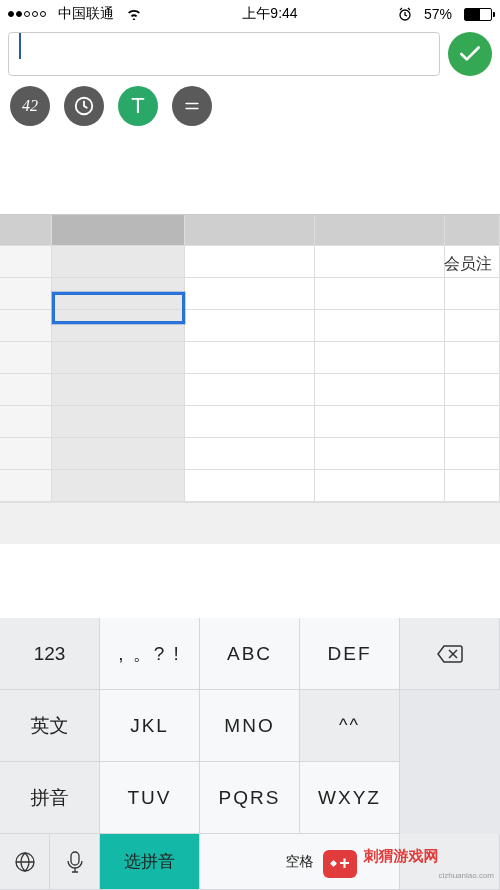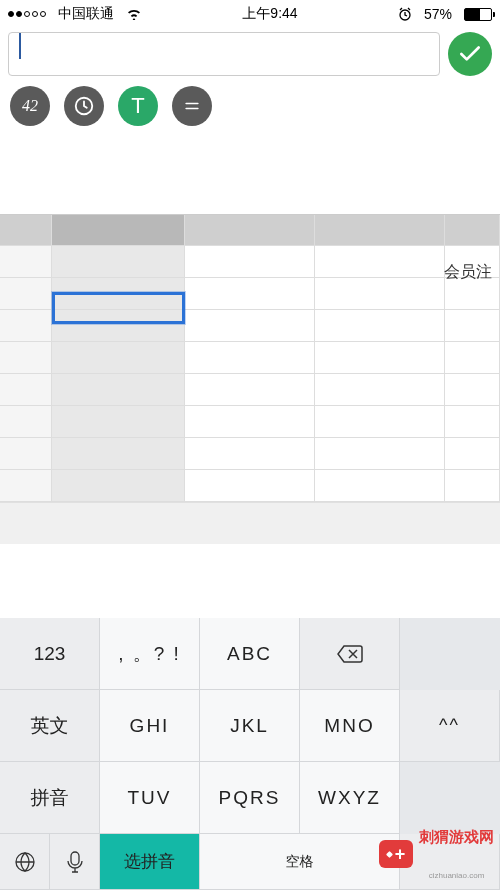--- a/index.html
+++ b/index.html
@@ -25,21 +25,21 @@
 
 
 .tool-row { display: flex; gap: 14px; padding: 6px 10px 10px; }
 .tool-icon { width: 40px; height: 40px; border-radius: 50%; display: flex; align-items: center; justify-content: center; color: #fff; font-size: 16px; font-weight: 500; }
 .tool-dark { background: #5a5a5a; }
 .tool-green { background: #2aa868; }
 .tool-42 { font-family: Georgia, serif; font-style: italic; }
 
 
 .sheet-area { position: relative; background: #fff; }
-.sheet-label { position: absolute; right: 8px; top: 48px; font-size: 16px; color: #333; }
+.sheet-label { position: absolute; right: 8px; top: 40px; font-size: 16px; color: #333; }
 .sheet { margin-top: 78px; }
 .sheet-row { display: flex; height: 32px; }
 .row-header { width: 52px; background: #f5f5f5; border-right: 1px solid #ddd; border-bottom: 1px solid #ddd; }
 .cell { border-right: 1px solid #ddd; border-bottom: 1px solid #ddd; background: #fff; }
 .cell.c1 { width: 133px; }
 .cell.c2 { width: 130px; }
 .cell.c3 { width: 130px; }
 .cell.c4 { width: 55px; }
 .sheet-header-row .cell, .sheet-header-row .row-header { background: #cfcfcf; }
 .sheet-header-row .cell.c1 { background: #b8b8b8; }
@@ -68,21 +68,21 @@
 .kb-key.select { width: 100px; background: #14b8a6; font-size: 17px; letter-spacing: 0; }
 .kb-key.space { width: 200px; font-size: 14px; letter-spacing: 0; }
 .kb-key.next-bottom { width: 100px; background: #ecedef; font-size: 17px; letter-spacing: 0; }
 .kb-key.half-top { border-bottom: none; height: 36px; padding-top: 14px; }
 
 
 .watermark { position: absolute; right: 6px; bottom: 10px; display: flex; align-items: center; gap: 6px; z-index: 20; }
 .wm-logo { width: 34px; height: 28px; background: #e23b3b; border-radius: 6px; display: flex; align-items: center; justify-content: center; gap: 3px; }
 .wm-dot { width: 5px; height: 5px; background: #fff; border-radius: 1px; rotate: 45deg; }
 .wm-plus { color: #fff; font-size: 18px; font-weight: bold; }
-.wm-text { display: flex; flex-direction: column; align-items: center; }
+.wm-text { display: flex; flex-direction: row; }
 .wm-cn { font-size: 15px; font-weight: bold; color: #e23b3b; }
 .wm-en { font-size: 8px; color: #999; margin-top: 24px; }
 
 .cursor { display: inline-block; width: 2px; height: 26px; background: #2c5aa0; vertical-align: middle; animation: blink 1s infinite; }
 @keyframes blink { 50% { opacity: 0; } }
 </style>
 </head>
 <body>
 
 <div class="status-bar">
@@ -210,30 +210,30 @@
 </div>
 
 <div class="gap-bar"></div>
 <div class="white-gap"></div>
 
 <div class="keyboard">
   <div class="kb-row kb-row1">
     <div class="kb-key side">123</div>
     <div class="kb-key main">, 。? !</div>
     <div class="kb-key main">ABC</div>
+    <div class="kb-key main">DEF</div>
     <div class="kb-key bksp">
       <svg width="28" height="20" viewBox="0 0 28 20">
           <path d="M8 2h16a2 2 0 012 2v12a2 2 0 01-2 2H8l-6-8z" fill="none" stroke="#333" stroke-width="1.5"></path>
           <path d="M13 6l8 8M21 6l-8 8" stroke="#333" stroke-width="1.5"></path>
         </svg>
     </div>
   </div>
   <div class="kb-row kb-row2">
     <div class="kb-key side">英文</div>
-    <div class="kb-key main">GHI</div>
     <div class="kb-key main">JKL</div>
     <div class="kb-key main">MNO</div>
     <div class="kb-key shift">^^</div>
   </div>
   <div class="kb-row kb-row3">
     <div class="kb-key side">拼音</div>
     <div class="kb-key main">TUV</div>
     <div class="kb-key main">PQRS</div>
     <div class="kb-key main">WXYZ</div>
   </div>

